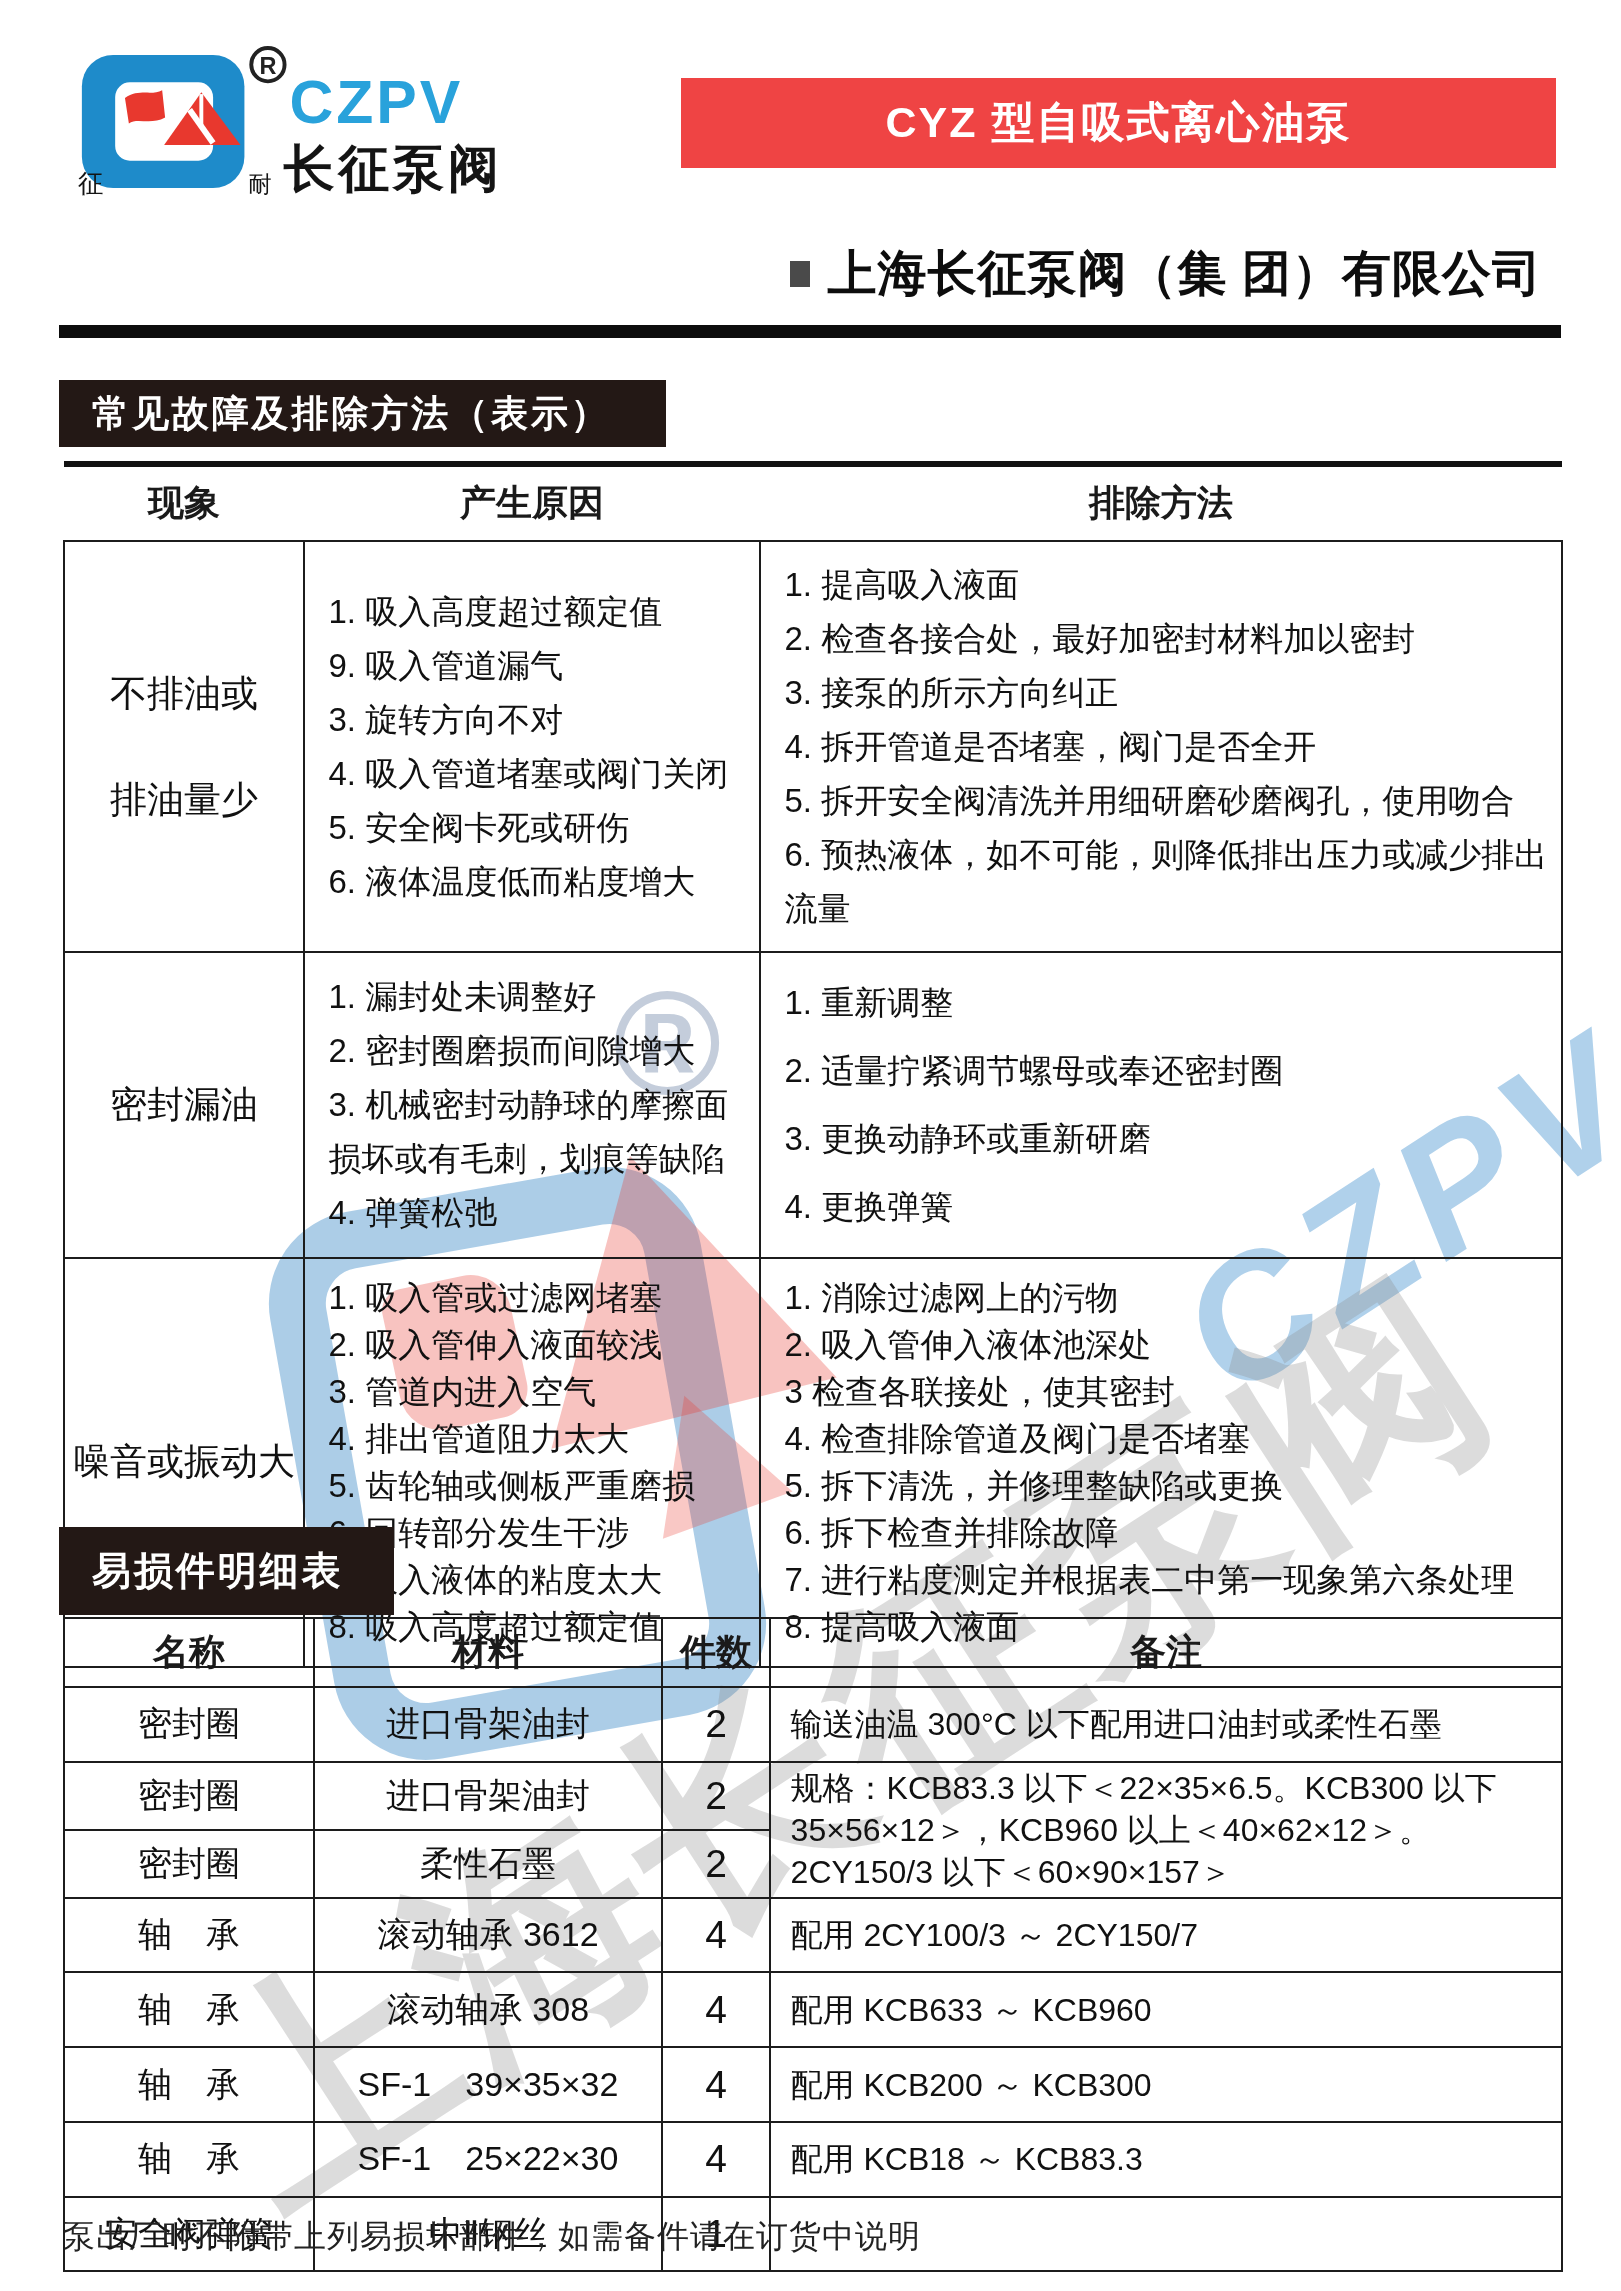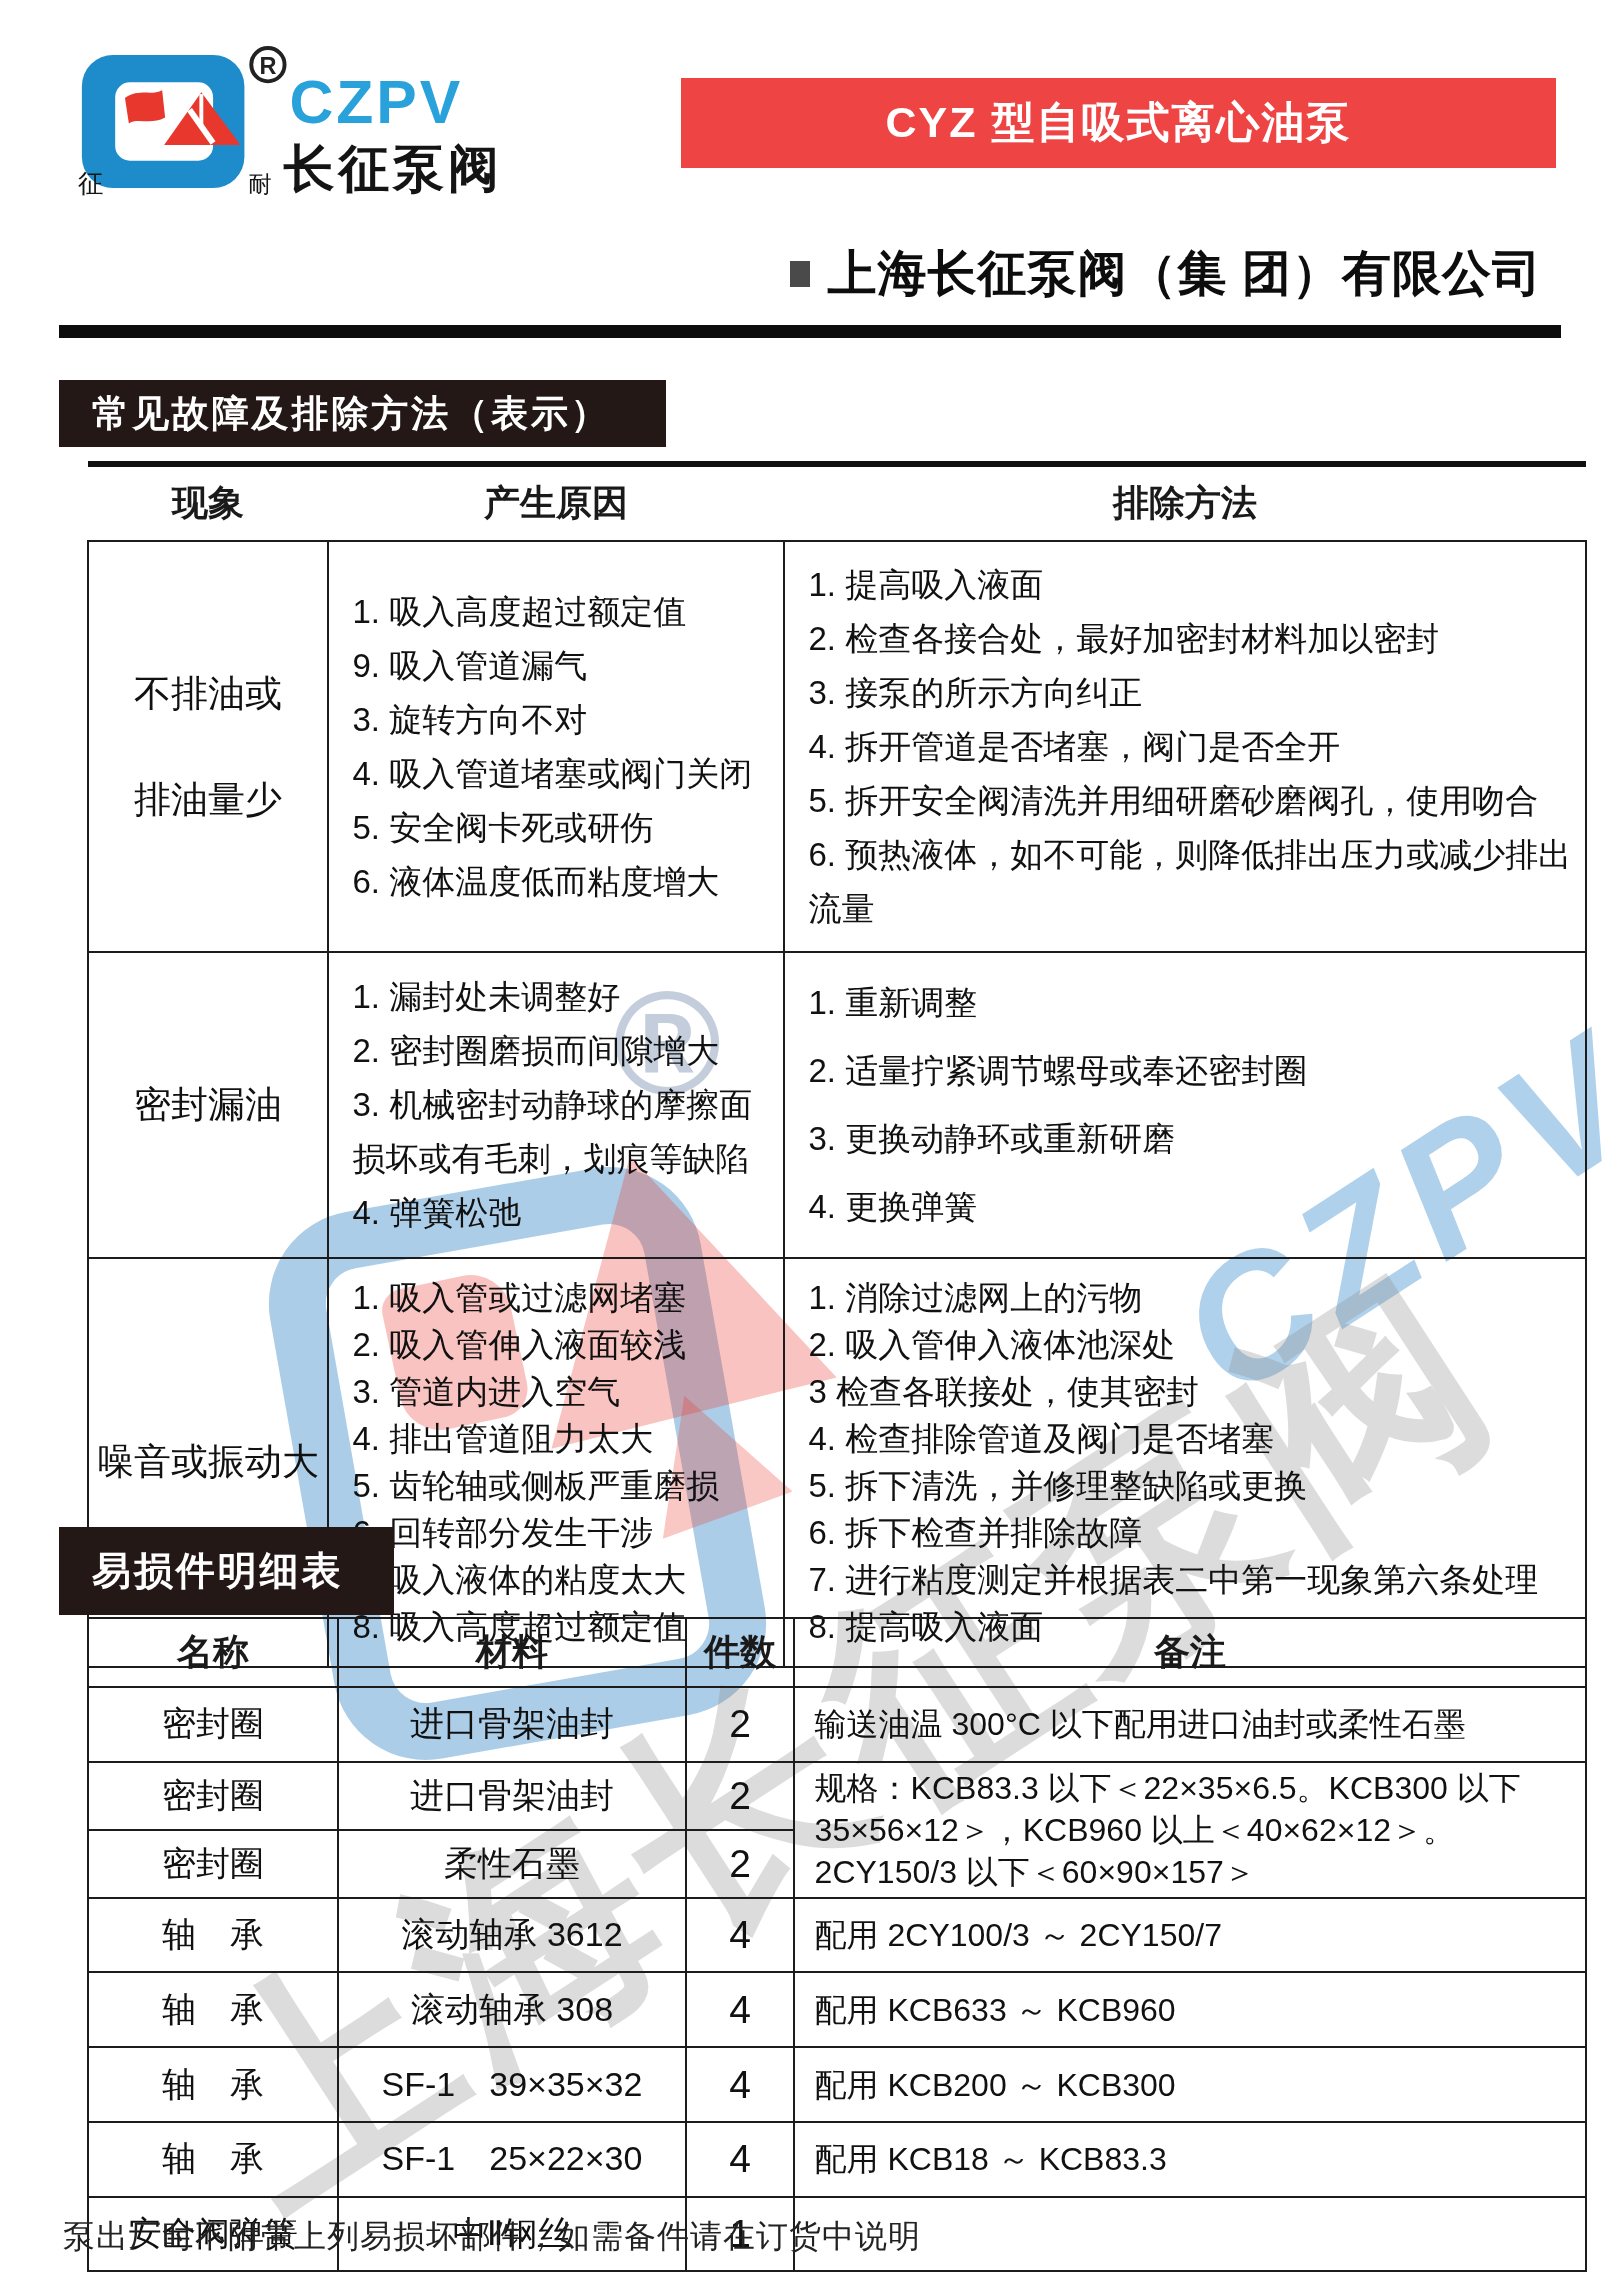--- a/index.html
+++ b/index.html
@@ -37,21 +37,21 @@
   .company-row{top:241px;right:79px;z-index:2;display:flex;align-items:center;gap:17.6px;
     font-size:49px;font-weight:bold;color:#0d0d0d;letter-spacing:1px;}
   .company-bullet{width:19.6px;height:25.5px;background:#4a4a4a;}
   .rule{left:59px;top:325px;width:1502px;height:12.7px;background:#0d0d0d;z-index:2;}
   
   .bar{background:#231815;color:#fff;font-weight:bold;display:inline-flex;align-items:center;
     z-index:2;white-space:nowrap;}
   .bar1{left:59px;top:380px;height:67px;font-size:37px;padding:0 55px 0 33px;letter-spacing:2.9px;}
   .bar2{left:59px;top:1527px;height:88px;font-size:39px;padding:0 51px 0 33px;letter-spacing:2.9px;}
   
-  table.tbl{position:absolute;z-index:2;border-collapse:collapse;table-layout:fixed;background:transparent;margin-left:24px;}
+  table.tbl{position:absolute;z-index:2;border-collapse:collapse;table-layout:fixed;background:transparent;}
   #fault-table{left:63px;top:461px;width:1498px;border-top:6.9px solid #111;border-bottom:2.9px solid #1c1c1c;}
   #fault-table thead th{border:none;border-bottom:2.9px solid #1c1c1c;height:73px;
     font-size:36px;font-weight:bold;text-align:center;padding:0;}
   #fault-table tbody td{border:2px solid #1c1c1c;vertical-align:middle;}
   .ph{text-align:center;font-size:37px;color:#111;border-radius:30px;}
   .ph div{line-height:106px;}
   .list{padding:15.7px 7.8px 15.7px 23.5px;font-size:33px;color:#111;}
   .lh55 div{line-height:54px;}
   .lh68 div{line-height:68px;}
   .lh48 div{line-height:47px;}

